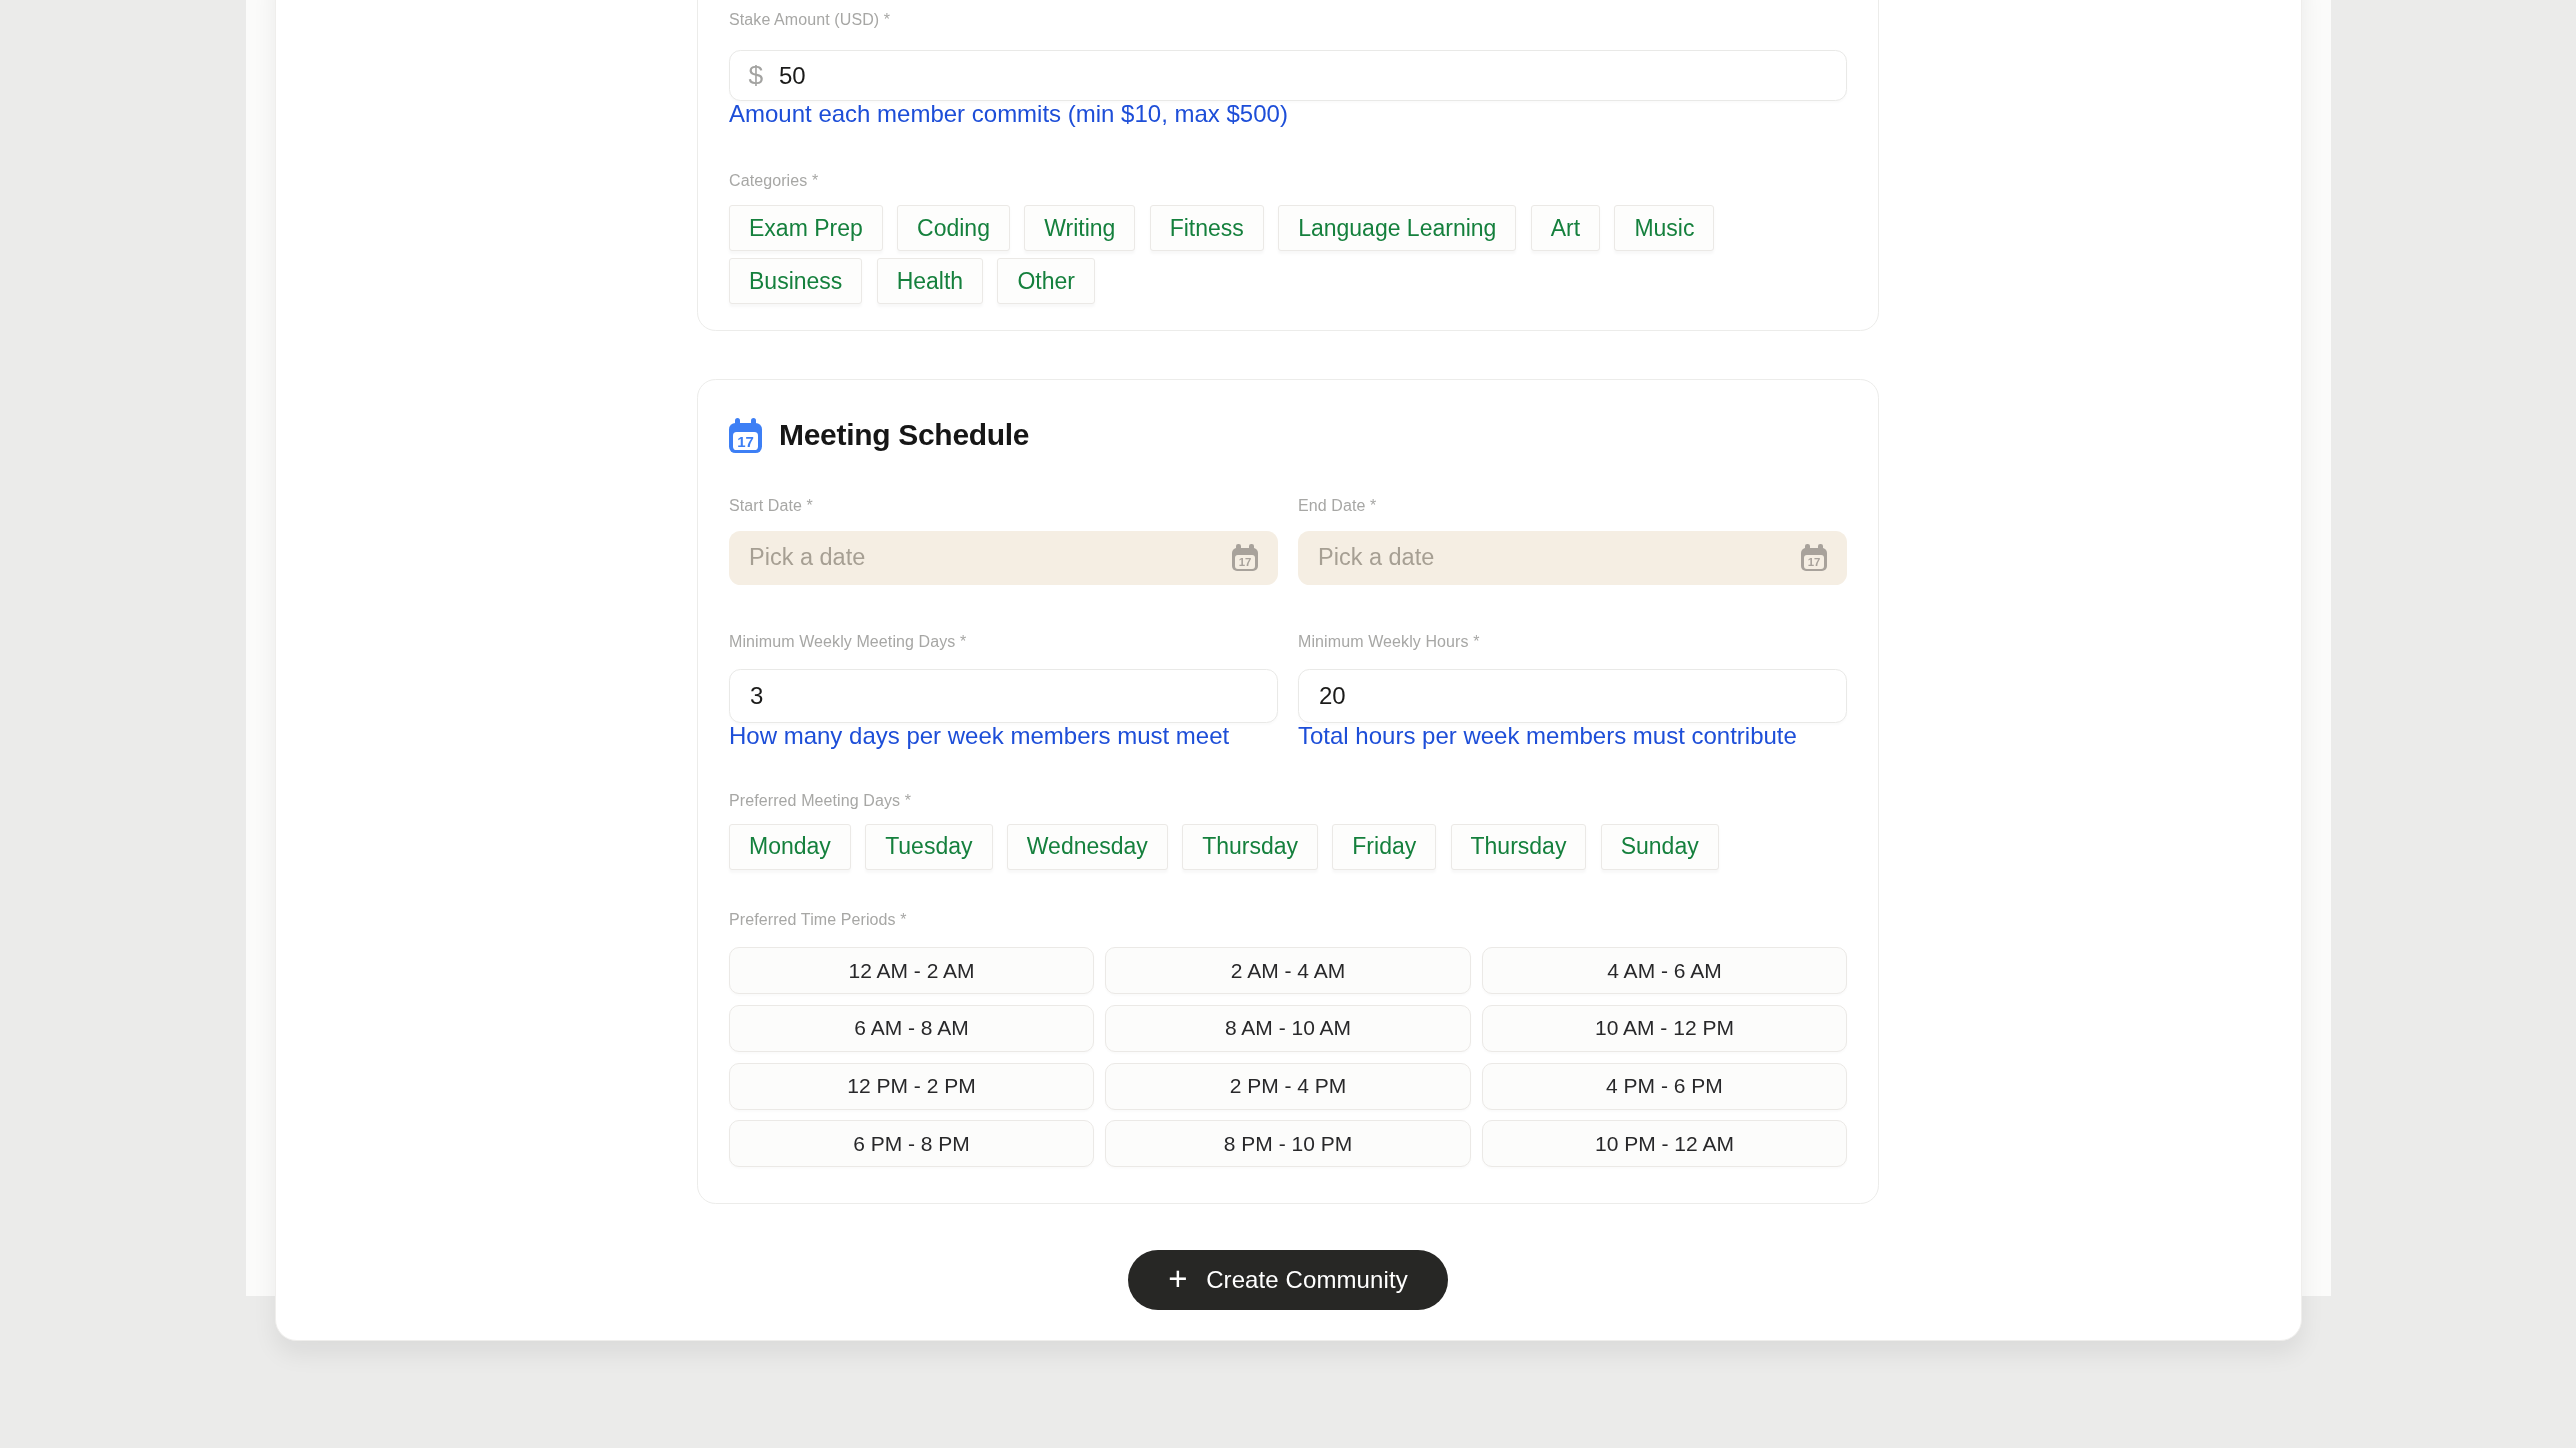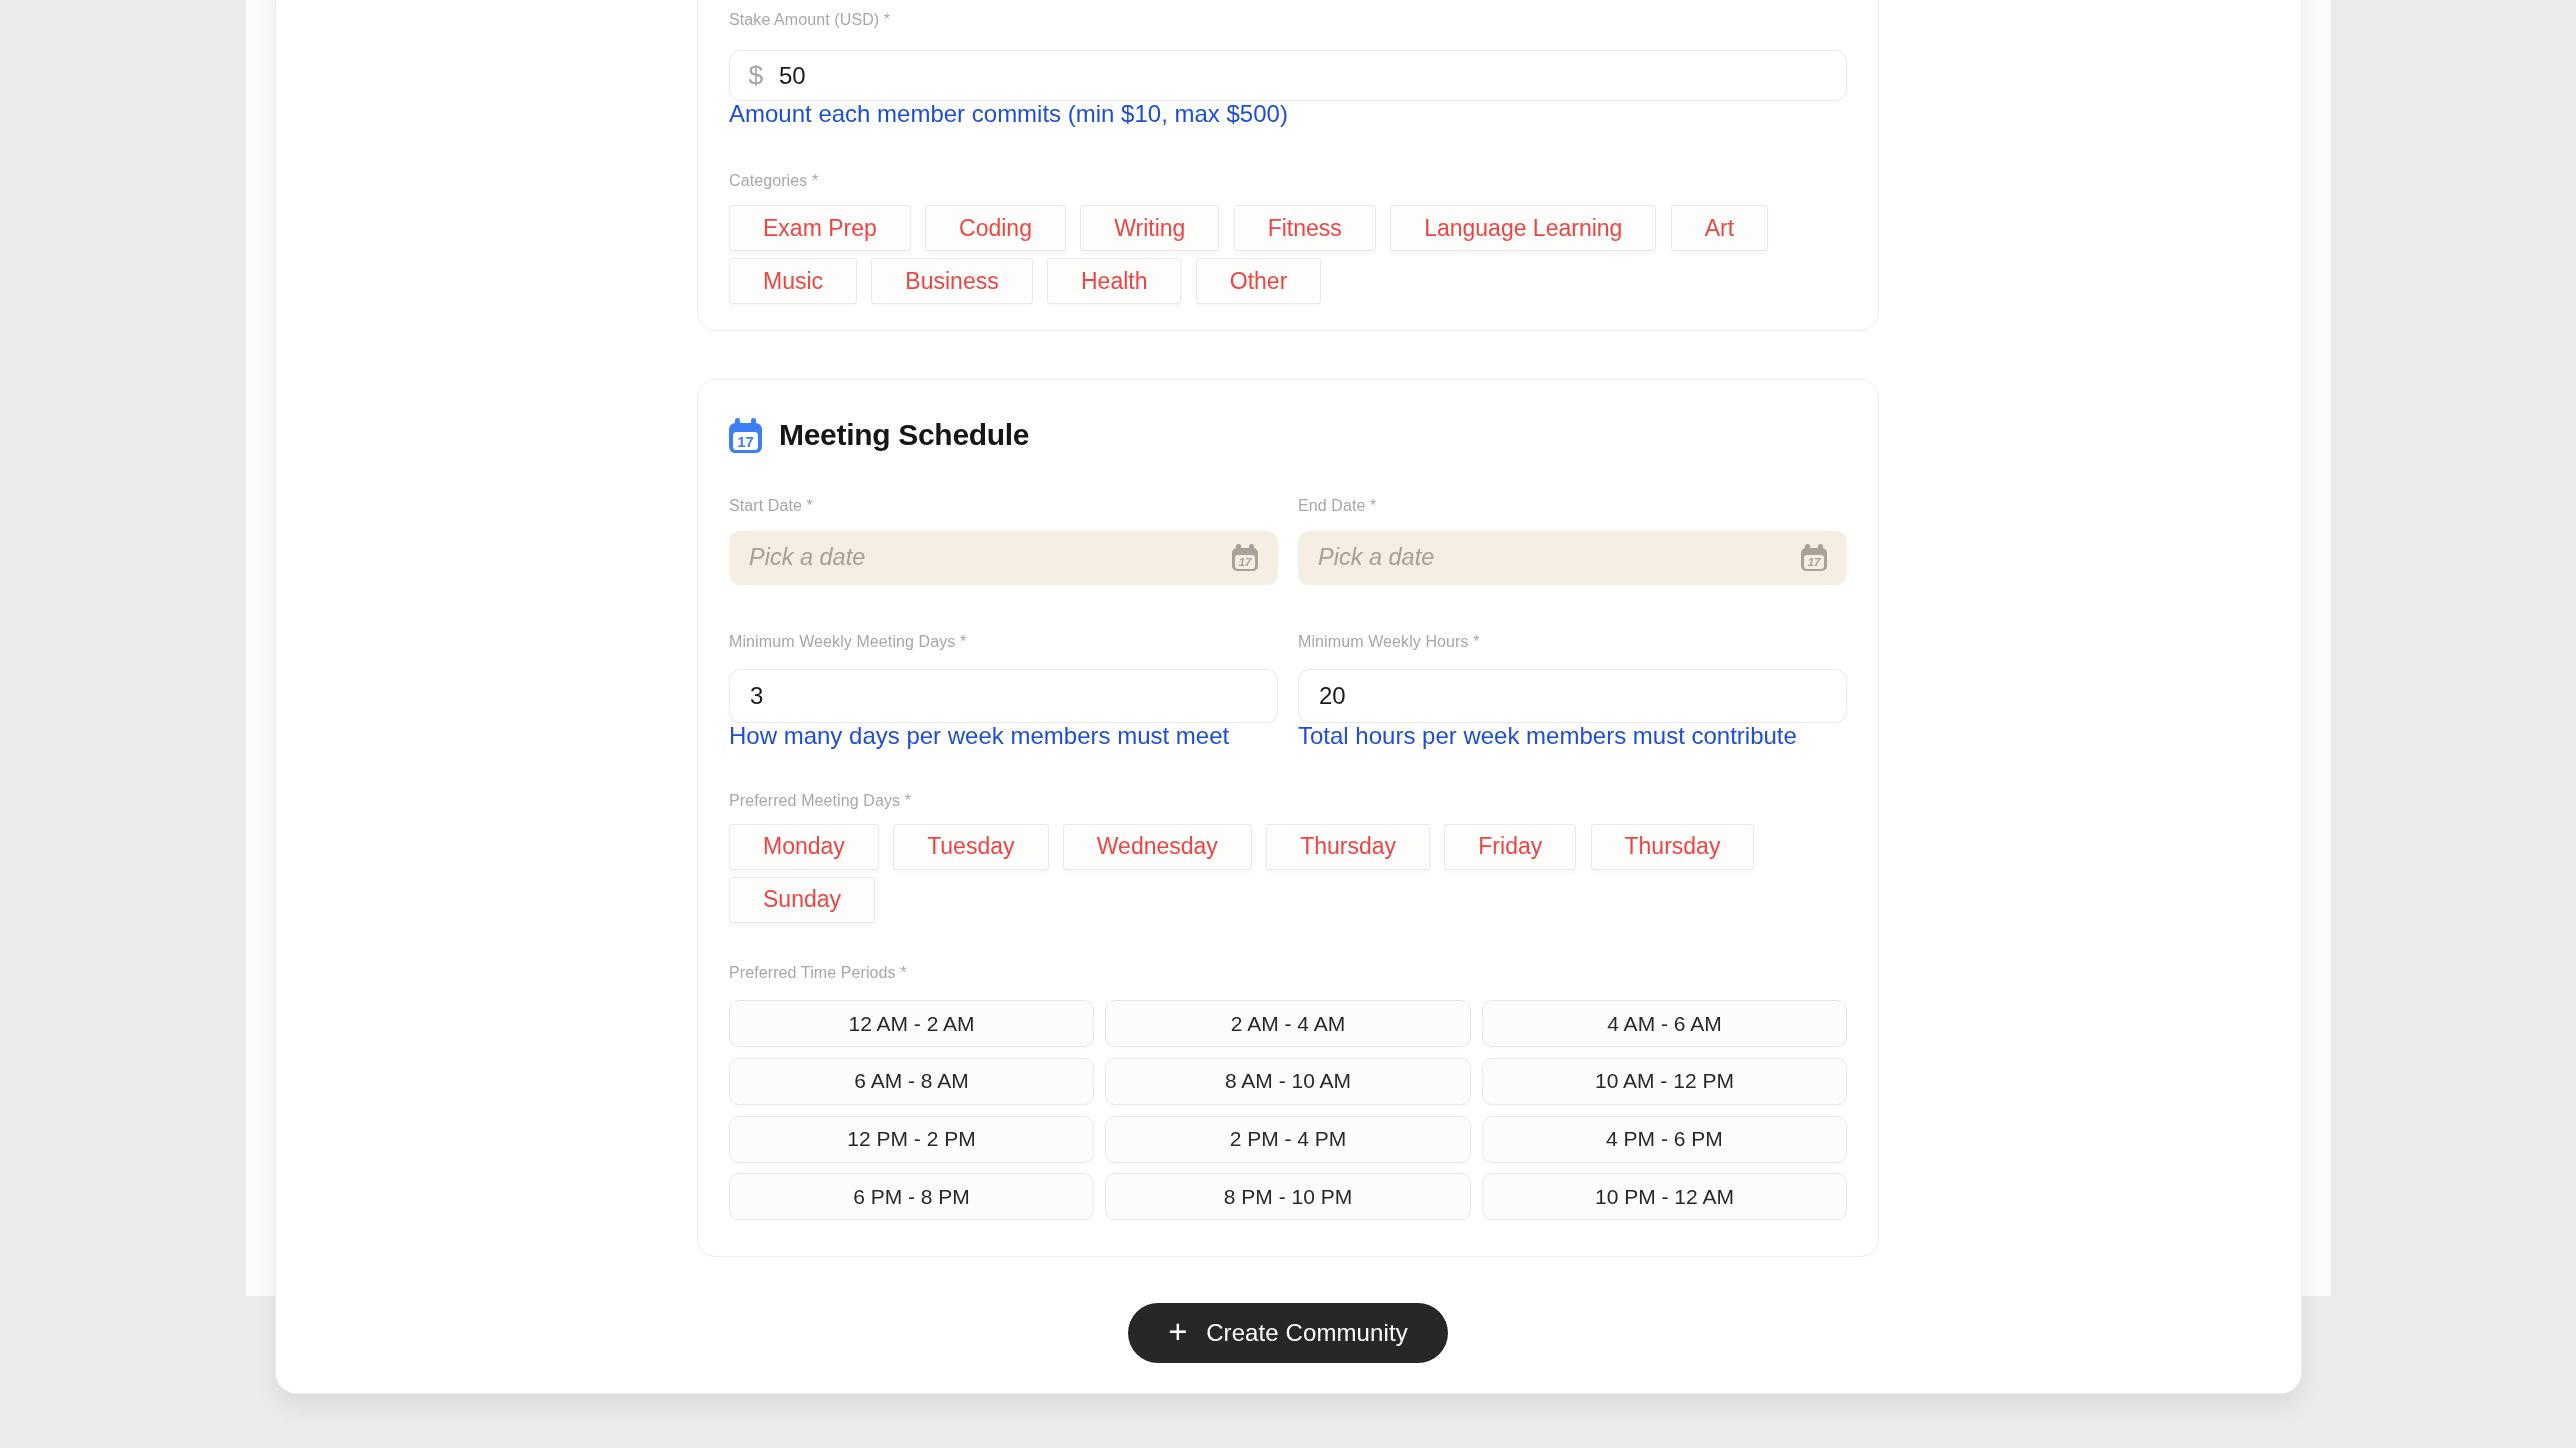--- a/index.html
+++ b/index.html
@@ -30,23 +30,23 @@
     box-shadow:0 1.4px 2.1px rgba(0,0,0,0.02);
   }
   .currency{font-size:26.4px;color:#a3a3a1;margin-right:15.7px;font-weight:400;}
   .input-value{font-size:24px;color:#1b1b1a;}
   .helper{font-size:24px;color:#1d4ed8;line-height:26px;}
 
   
   .lbl-categories{margin-top:41px;margin-bottom:11.4px;}
   .chips{display:flex;flex-wrap:wrap;gap:7.1px 14.3px;}
   .chip{
-    height:46px;padding:0 33px;border:1.4px solid #ebe9e6;border-radius:3px;
+    height:46px;padding:0 19px;border:1.4px solid #ebe9e6;border-radius:3px;
     background:#fdfdfc;box-shadow:0 2.1px 2.9px rgba(0,0,0,0.03);
-    font-family:inherit;font-size:23px;font-weight:500;color:#ef4444;
+    font-family:inherit;font-size:23px;font-weight:500;color:#15803d;
     display:inline-flex;align-items:center;cursor:pointer;
   }
 
   
   .card-header{display:flex;align-items:center;gap:17px;margin-bottom:40px;}
   .card-title{font-size:30px;font-weight:700;color:#161616;letter-spacing:-0.3px;}
 
   .cal-big{position:relative;width:33px;height:30px;background:#3d7ff5;border-radius:6.4px;margin-top:5.7px;flex:0 0 auto;}
   .cal-big::before,.cal-big::after{content:"";position:absolute;top:-5px;width:5.7px;height:10px;border-radius:2.9px;background:#3d7ff5;}
   .cal-big::before{left:5.7px;}
@@ -55,21 +55,21 @@
     position:absolute;left:3.6px;right:3.6px;top:9.3px;bottom:3.6px;background:#ffffff;border-radius:3.6px;
     display:flex;align-items:center;justify-content:center;
     font-size:15px;font-weight:700;color:#3d7ff5;
   }
 
   .grid2{display:grid;grid-template-columns:1fr 1fr;column-gap:20px;}
   .date-label{margin-bottom:11.4px;}
   .date-field{
     height:54px;background:#f5eee3;border-radius:11.4px;
     display:flex;align-items:center;justify-content:space-between;
-    padding:0 20px;box-sizing:border-box;cursor:pointer;font-style:italic;
+    padding:0 20px;box-sizing:border-box;cursor:pointer;
   }
   .placeholder{font-size:23.5px;color:#a69f93;}
 
   .cal-sm{position:relative;width:26px;height:23.5px;background:#a8a29b;border-radius:5px;margin-top:4.3px;flex:0 0 auto;}
   .cal-sm::before,.cal-sm::after{content:"";position:absolute;top:-4.3px;width:4.3px;height:7.8px;border-radius:2.1px;background:#a8a29b;}
   .cal-sm::before{left:4.3px;}
   .cal-sm::after{right:4.3px;}
   .cal-sm .cal-num{
     position:absolute;left:2.9px;right:2.9px;top:7.1px;bottom:2.9px;background:#f5eee3;border-radius:2.9px;
     display:flex;align-items:center;justify-content:center;

